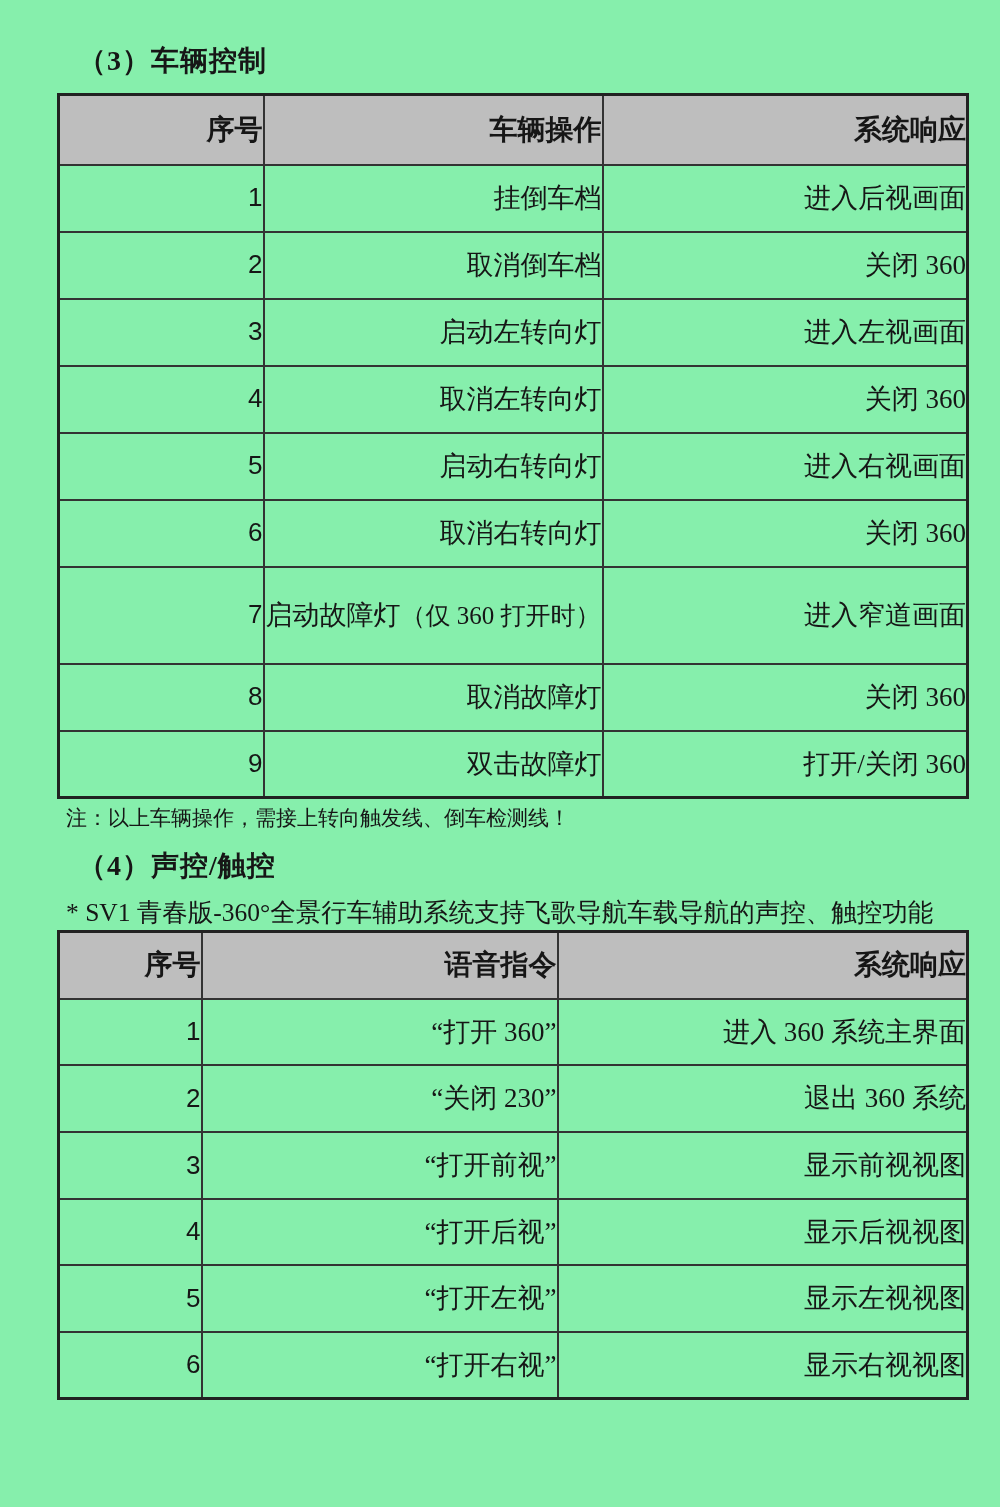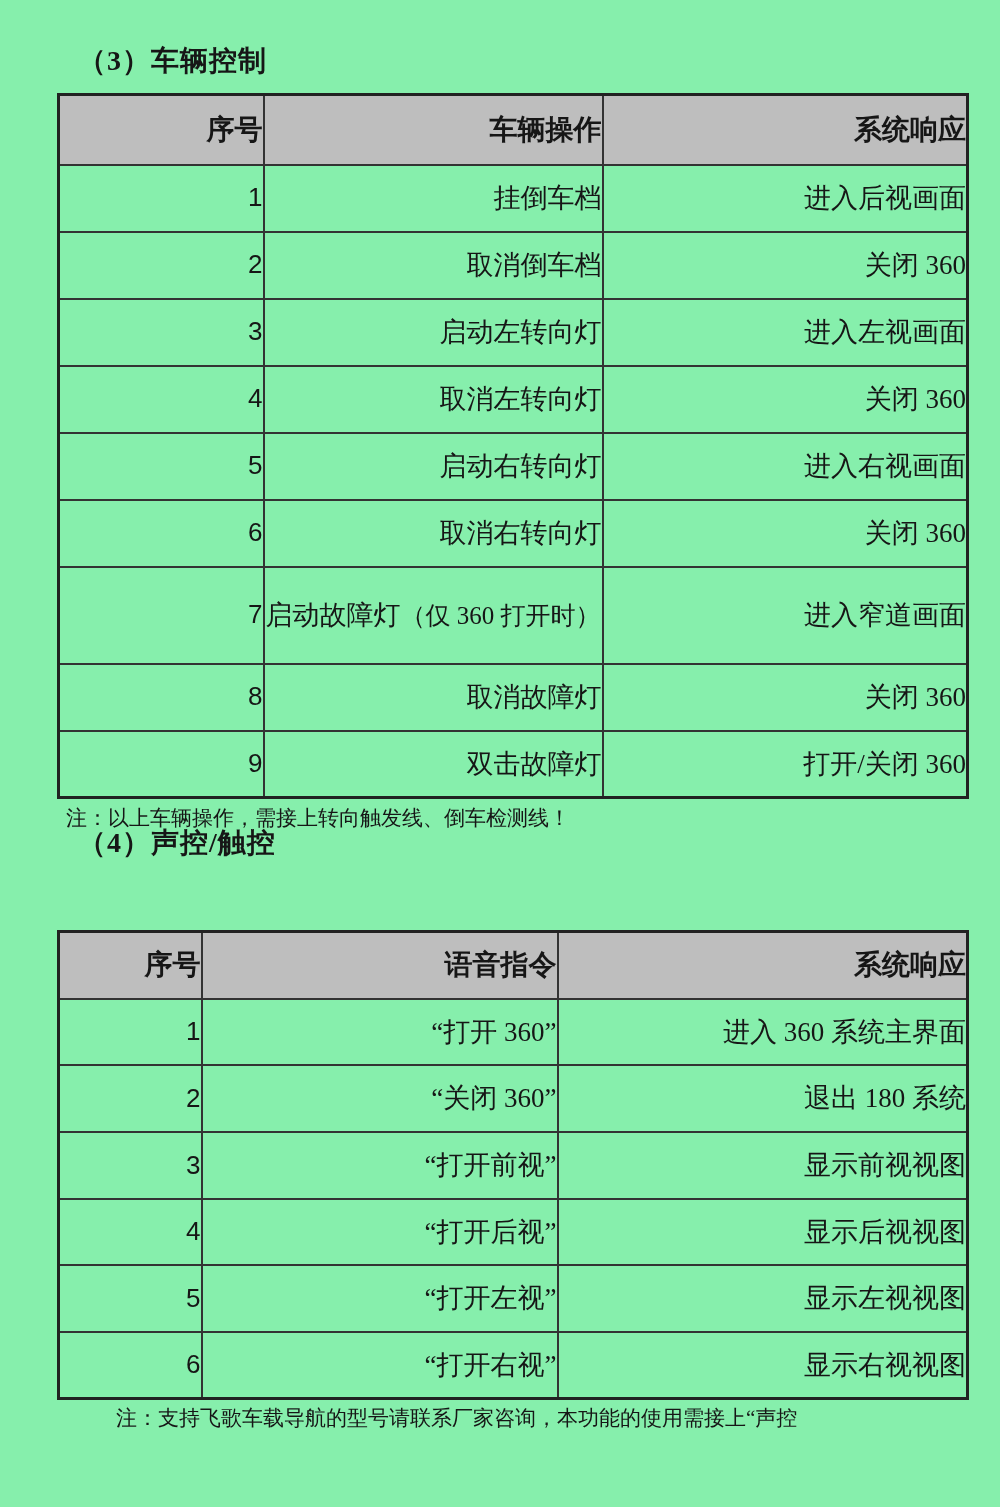--- a/index.html
+++ b/index.html
@@ -3,21 +3,21 @@
 <meta charset="utf-8">
 <style>
   html,body { margin:0; padding:0; background:#ffffff; }
   .page {
     position:relative; width:1000px; height:1507px; background:#86efac;
     font-family:"Liberation Serif","DejaVu Serif",serif; color:#161616;
     overflow:hidden;
   }
   .sec-title { position:absolute; font-weight:bold; font-size:28px; letter-spacing:1px; white-space:nowrap; }
   #title3 { left:78px; top:42px; }
-  #title4 { left:78px; top:824px; }
+  #title4 { left:78px; top:847px; }
 
   table { position:absolute; border-collapse:collapse; table-layout:fixed; }
   #table1 { left:57px; top:93px; width:909px; }
   #table2 { left:57px; top:930px; width:909px; }
   th, td {
     border:2px solid #333333; padding:0; margin:0;
     text-align:right; vertical-align:middle;
     font-size:27px; line-height:1.2; color:#161616;
     overflow:hidden;
   }
@@ -111,42 +111,43 @@
       <td>双击故障灯</td>
       <td>打开/关闭 360</td>
     </tr>
   </tbody>
     </table>
 
   <div class="note" id="note1">注：以上车辆操作，需接上转向触发线、倒车检测线！</div>
 
   <div class="sec-title" id="title4">（4）声控/触控</div>
 
+  <div class="note" id="sv1">* SV1 青春版-360°全景行车辅助系统支持飞歌导航车载导航的声控、触控功能</div>
 
   <table id="table2">
     <colgroup>
         <col style="width:143px">
         <col style="width:356px">
         <col style="width:410px">
       </colgroup>
     <tbody>
         <tr class="hrow">
       <th>序号</th>
       <th>语音指令</th>
       <th>系统响应</th>
     </tr>
     <tr class="r">
       <td class="num">1</td>
       <td>“打开 360”</td>
       <td>进入 360 系统主界面</td>
     </tr>
     <tr class="r">
       <td class="num">2</td>
-      <td>“关闭 360”</td>
-      <td>退出 180 系统</td>
+      <td>“关闭 230”</td>
+      <td>退出 360 系统</td>
     </tr>
     <tr class="r">
       <td class="num">3</td>
       <td>“打开前视”</td>
       <td>显示前视视图</td>
     </tr>
     <tr class="r">
       <td class="num">4</td>
       <td>“打开后视”</td>
       <td>显示后视视图</td>
@@ -158,16 +159,15 @@
     </tr>
     <tr class="r">
       <td class="num">6</td>
       <td>“打开右视”</td>
       <td>显示右视视图</td>
     </tr>
   </tbody>
     </table>
 
   <div class="note" id="note2">
-    <div class="l1">注：支持飞歌车载导航的型号请联系厂家咨询，本功能的使用需接上“声控</div>
   </div>
 
 </div>
 
 </body></html>

